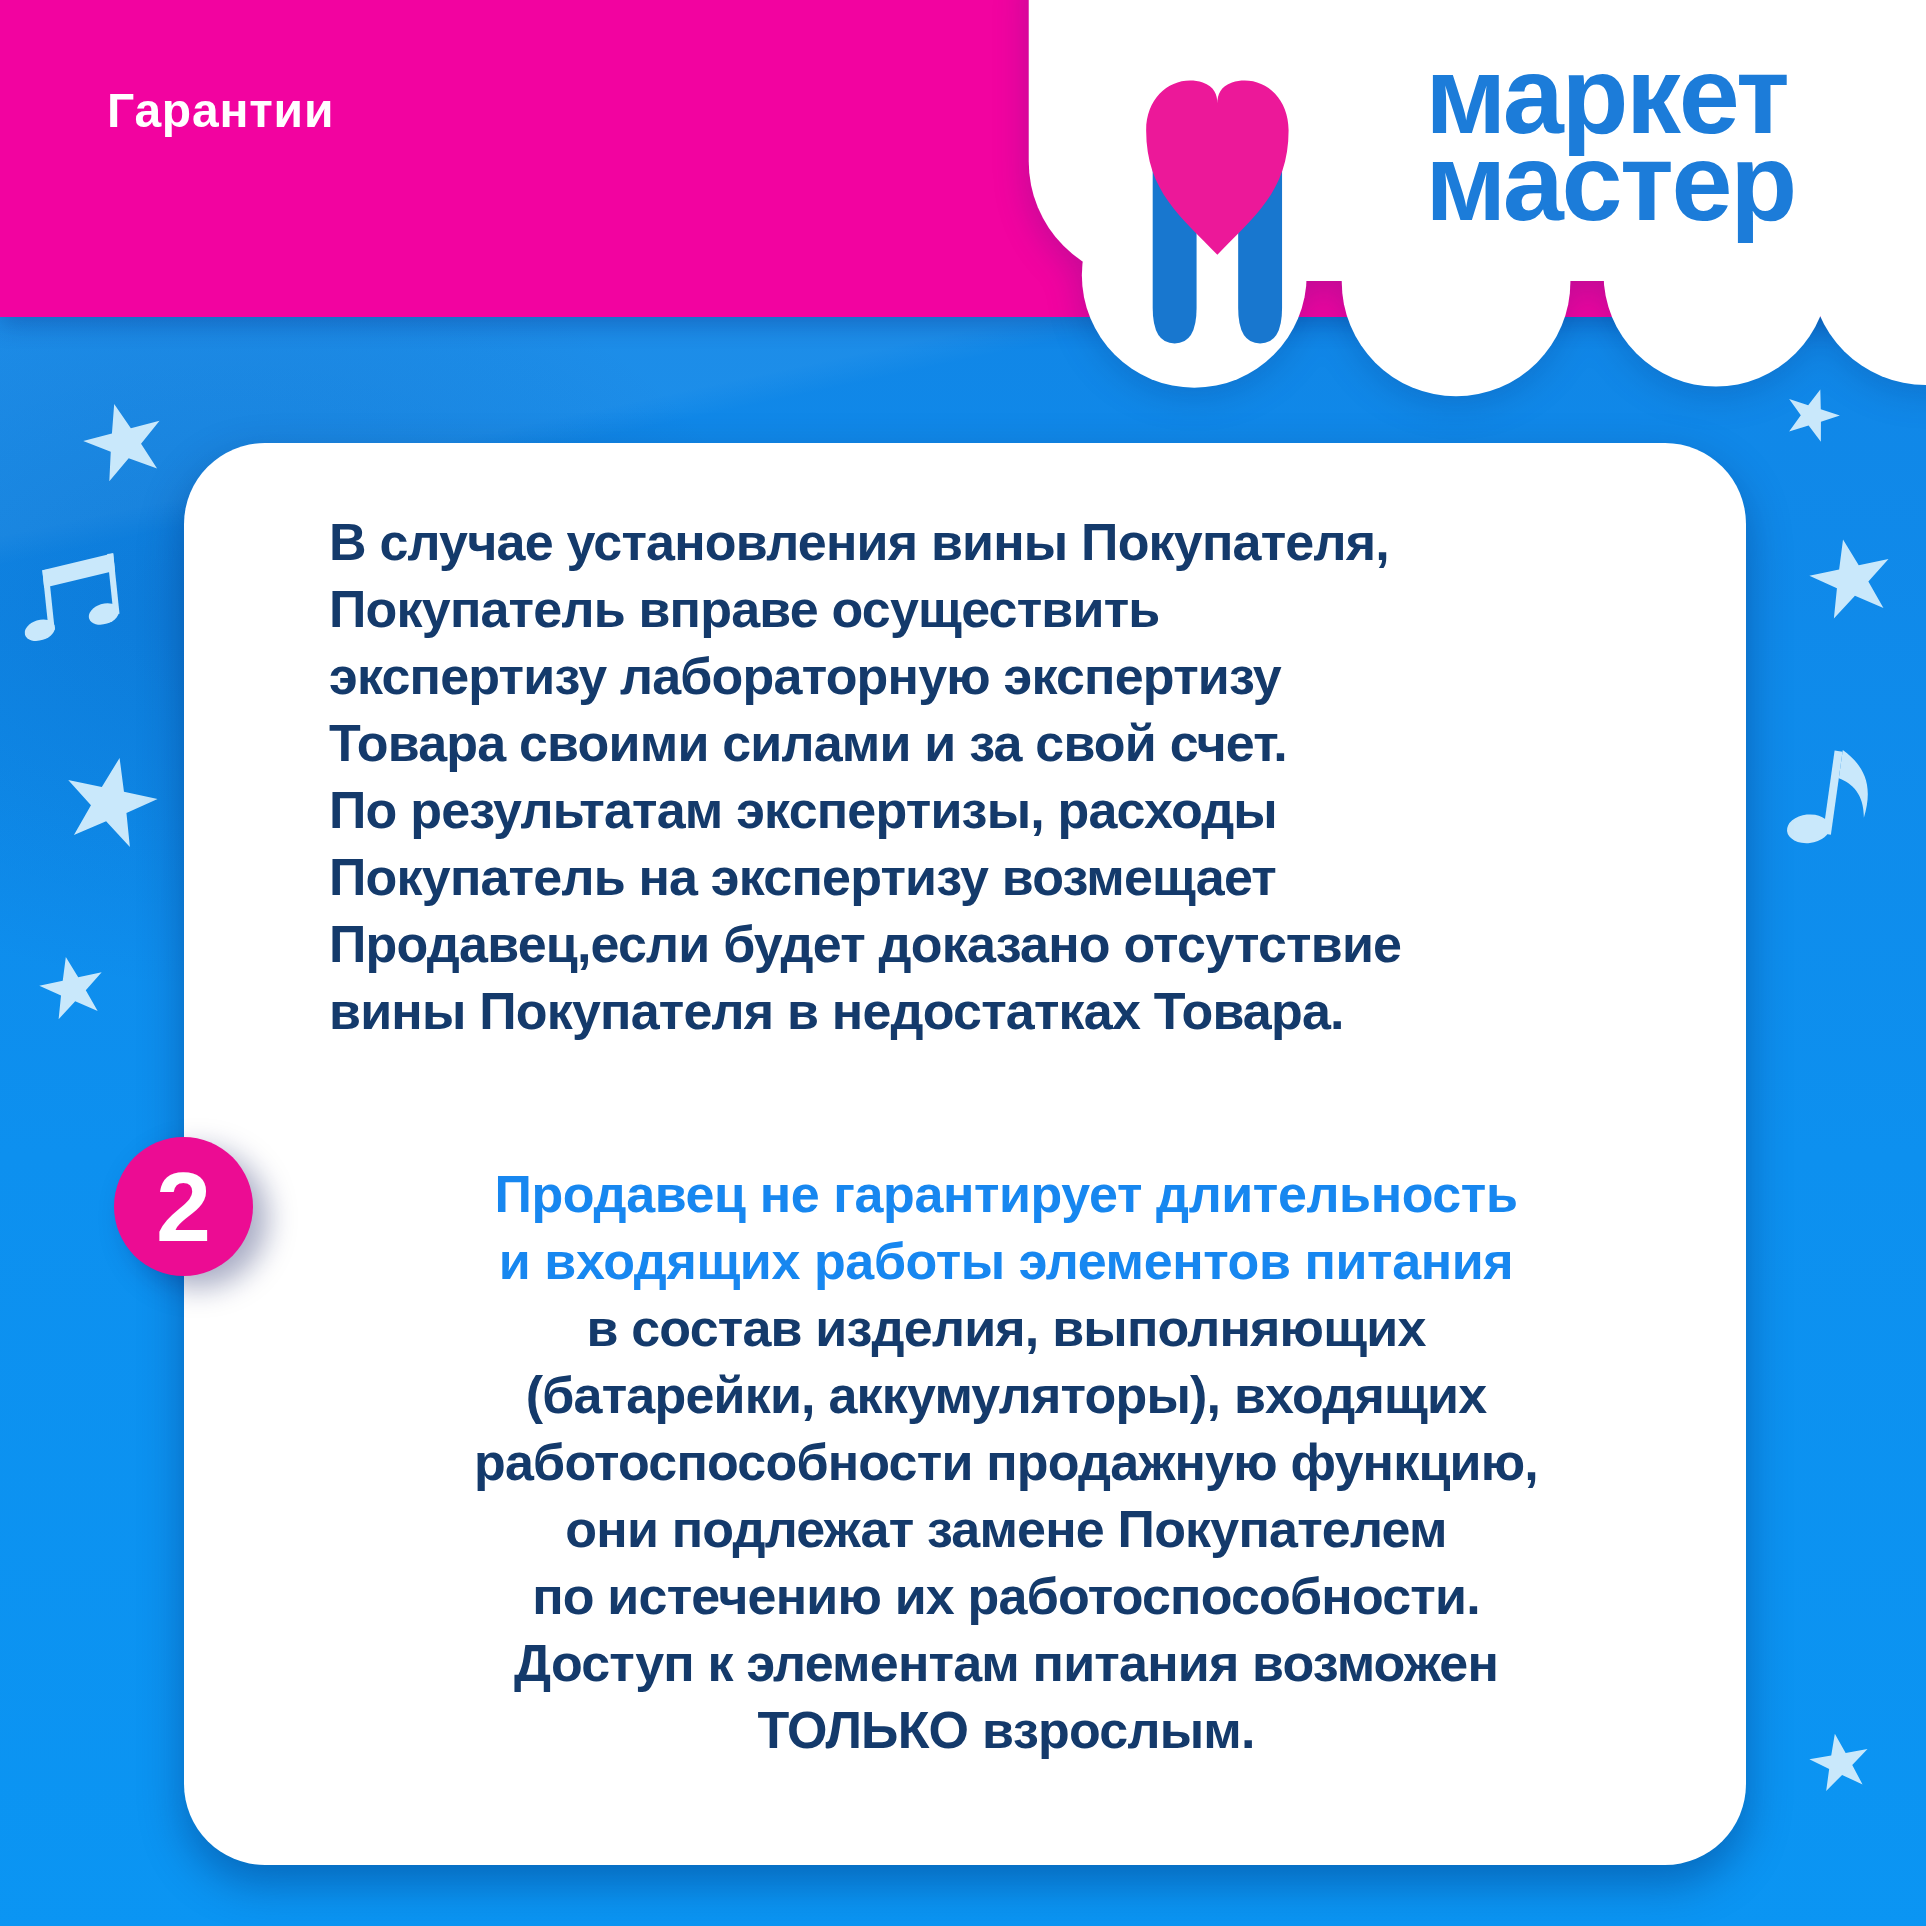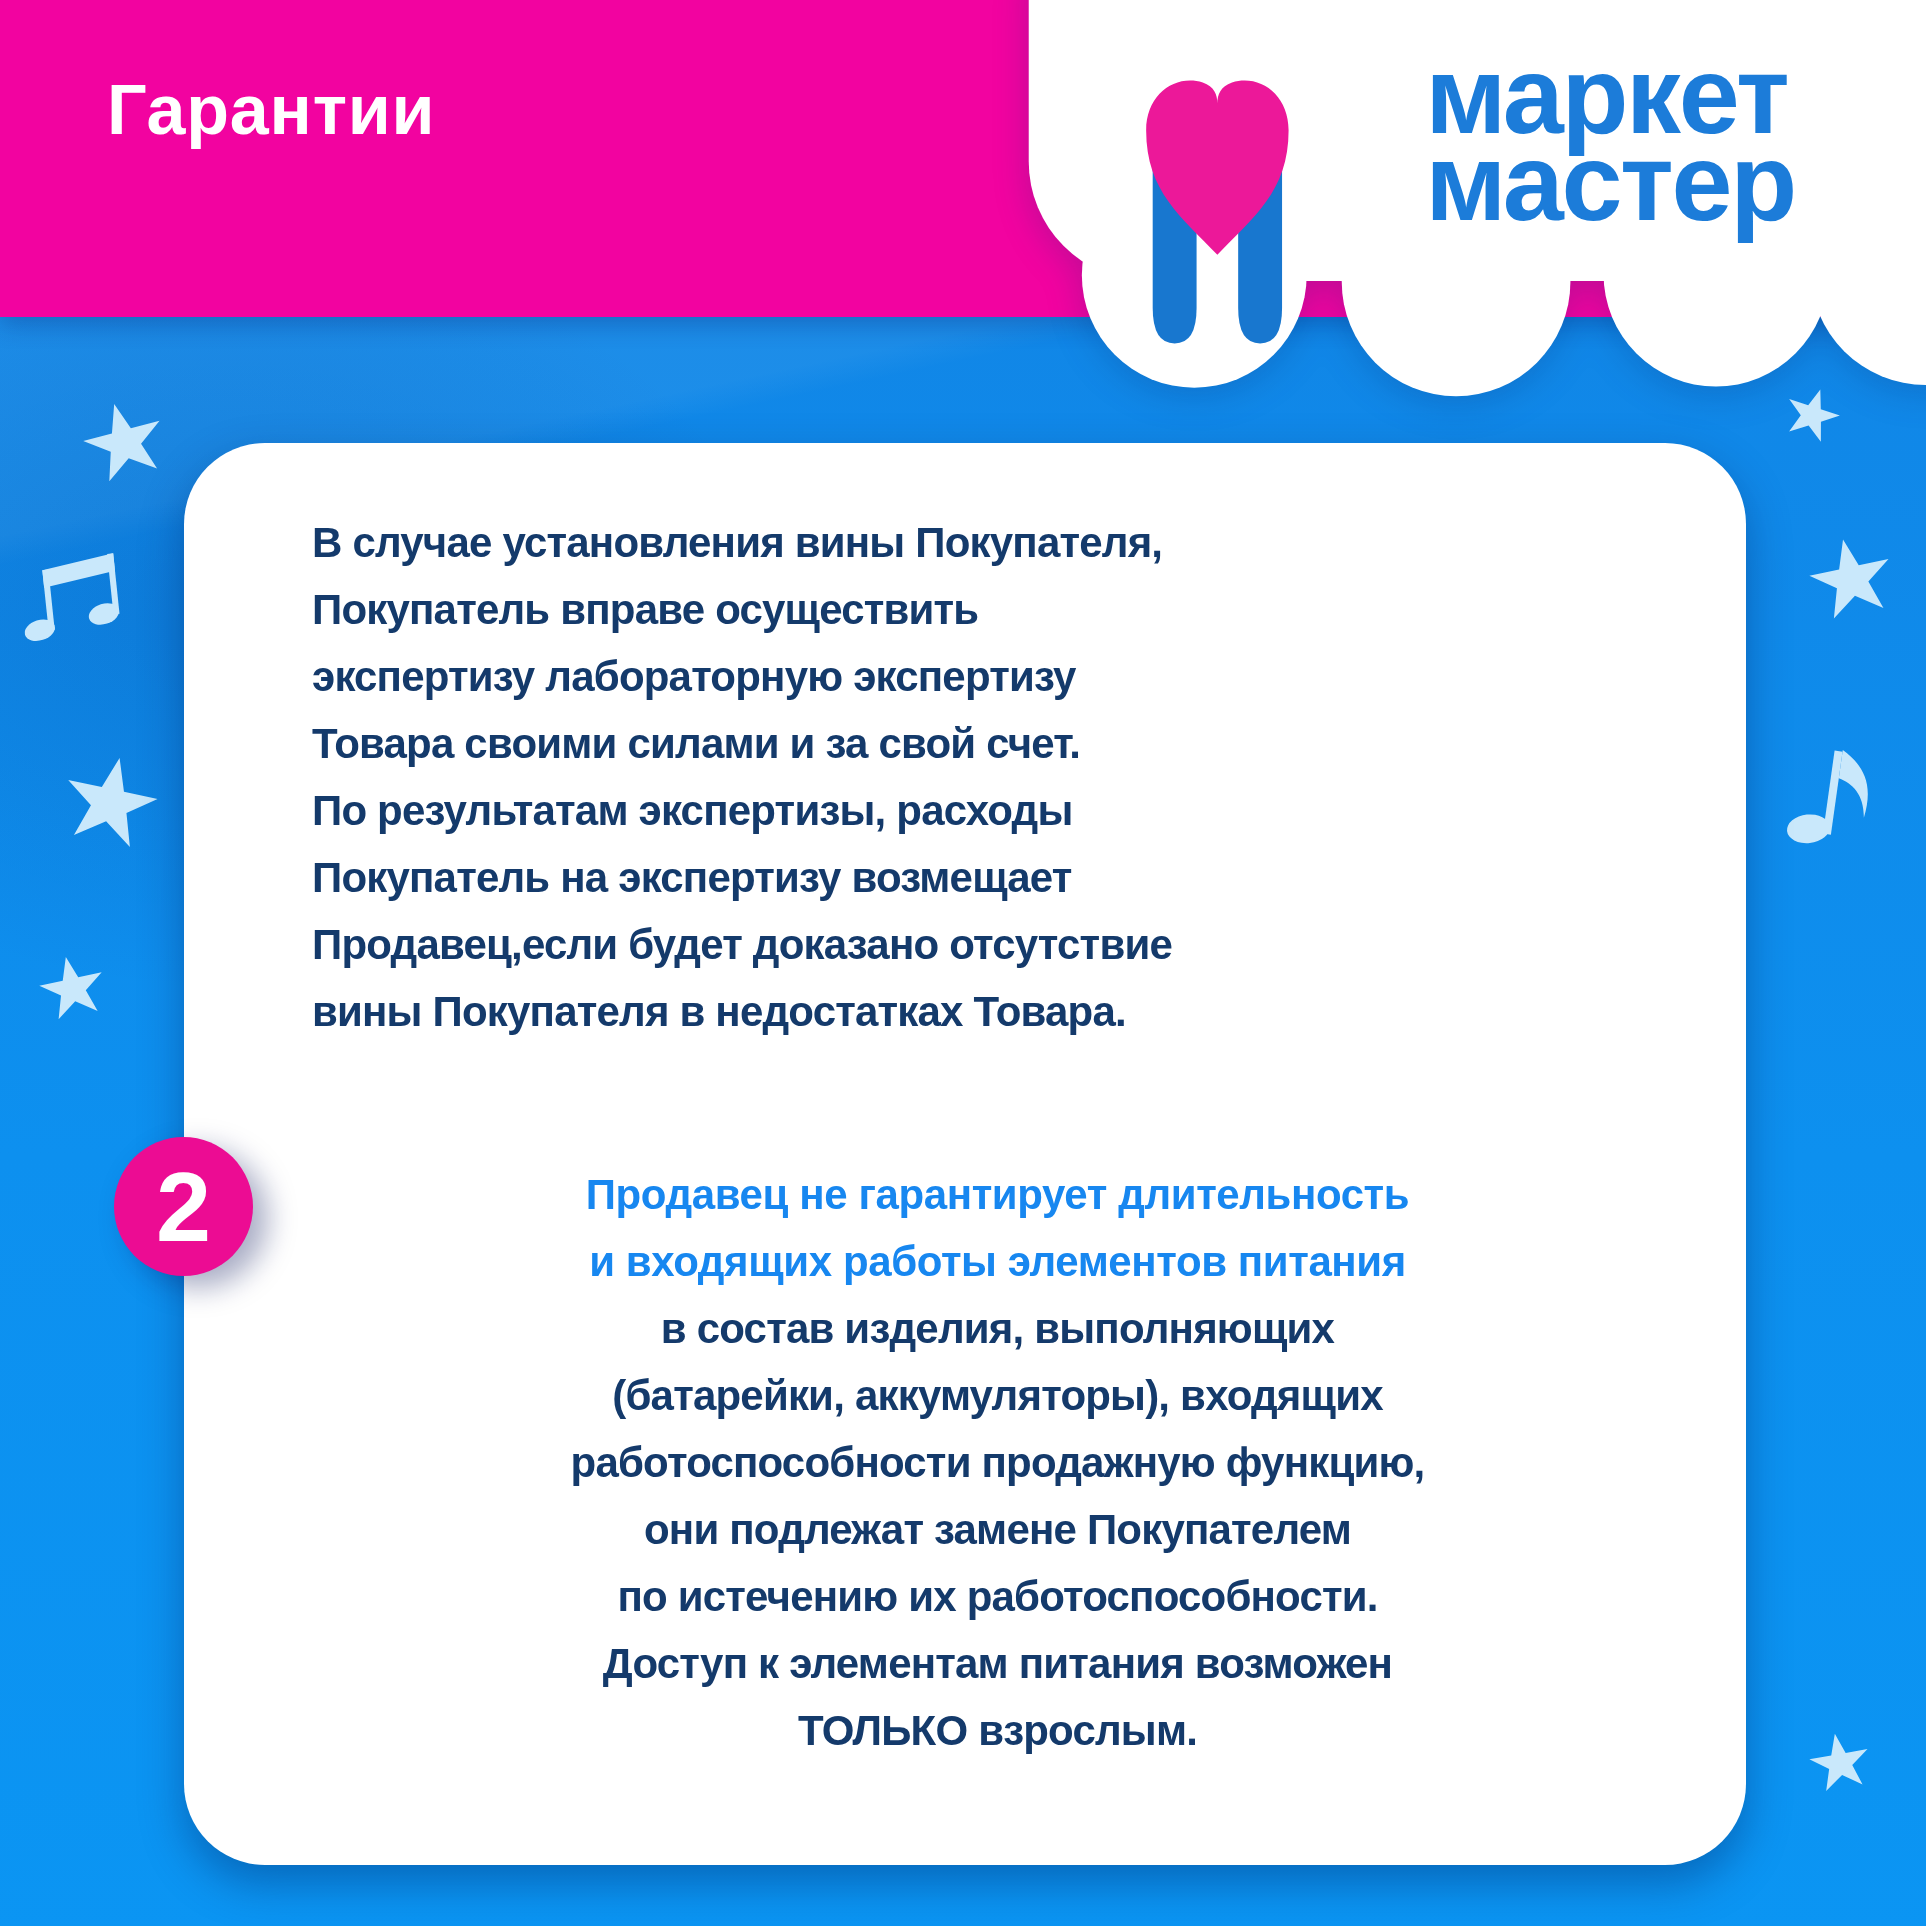--- a/index.html
+++ b/index.html
@@ -9,35 +9,35 @@
     font-family:"Liberation Sans",sans-serif;
     background:
       radial-gradient(ellipse 847px 578px at 12% 24%, rgba(2,40,120,.16), rgba(0,0,0,0) 65%),
       linear-gradient(168deg, rgba(255,255,255,.05) 18%, rgba(255,255,255,0) 19%),
       linear-gradient(180deg,#1283E4 0%,#0D90EF 45%,#0999F6 100%);
   }
   
   .header{position:absolute;left:0;top:0;width:1926px;height:317px;background:#F203A0;
           box-shadow:0 7.7px 23px rgba(8,30,110,.30);z-index:1;}
   .header-title{position:absolute;left:107px;top:63px;color:#fff;font-weight:bold;
-                font-size:70px;line-height:95px;letter-spacing:0.8px;white-space:nowrap;}
+                font-size:48px;line-height:95px;letter-spacing:0.8px;white-space:nowrap;}
   
   .cloud{position:absolute;left:990px;top:0;width:936px;height:462px;z-index:2;overflow:visible;
          filter:drop-shadow(0 8.5px 17.3px rgba(3,40,110,.22));}
   .cloud text{font-family:"Liberation Sans",sans-serif;}
   
   .badge{position:absolute;left:114px;top:1137px;width:139px;height:139px;border-radius:50%;
          background:#EC0C93;color:#fff;display:flex;align-items:center;justify-content:center;
          font-size:99px;font-weight:bold;z-index:5;box-shadow:14.6px 11.6px 29px rgba(8,20,90,.35);}
   
   .card{position:absolute;left:184px;top:443px;width:1562px;height:1422px;background:#ffffff;
         border-radius:81px;z-index:3;box-shadow:0 18.5px 44px rgba(3,40,105,.40);}
   .card-inner{position:absolute;left:128px;top:66px;width:1371px;}
-  .p div{font-size:42px;line-height:67px;font-weight:bold;color:#143A6B;
-         letter-spacing:-0.8px;white-space:nowrap;}
+  .p div{font-size:52px;line-height:67px;font-weight:bold;color:#143A6B;
+         letter-spacing:-0.8px;white-space:nowrap;margin-left:17px;}
   .p2{margin-top:116px;text-align:center;}
   .p div.hl{color:#1787F0;letter-spacing:-0.4px;}
   
   .dec{position:absolute;z-index:1;overflow:visible;}
   .dec *{fill:#C9E8FB;}
 </style>
 </head>
 <body>
 
 <div class="page">

